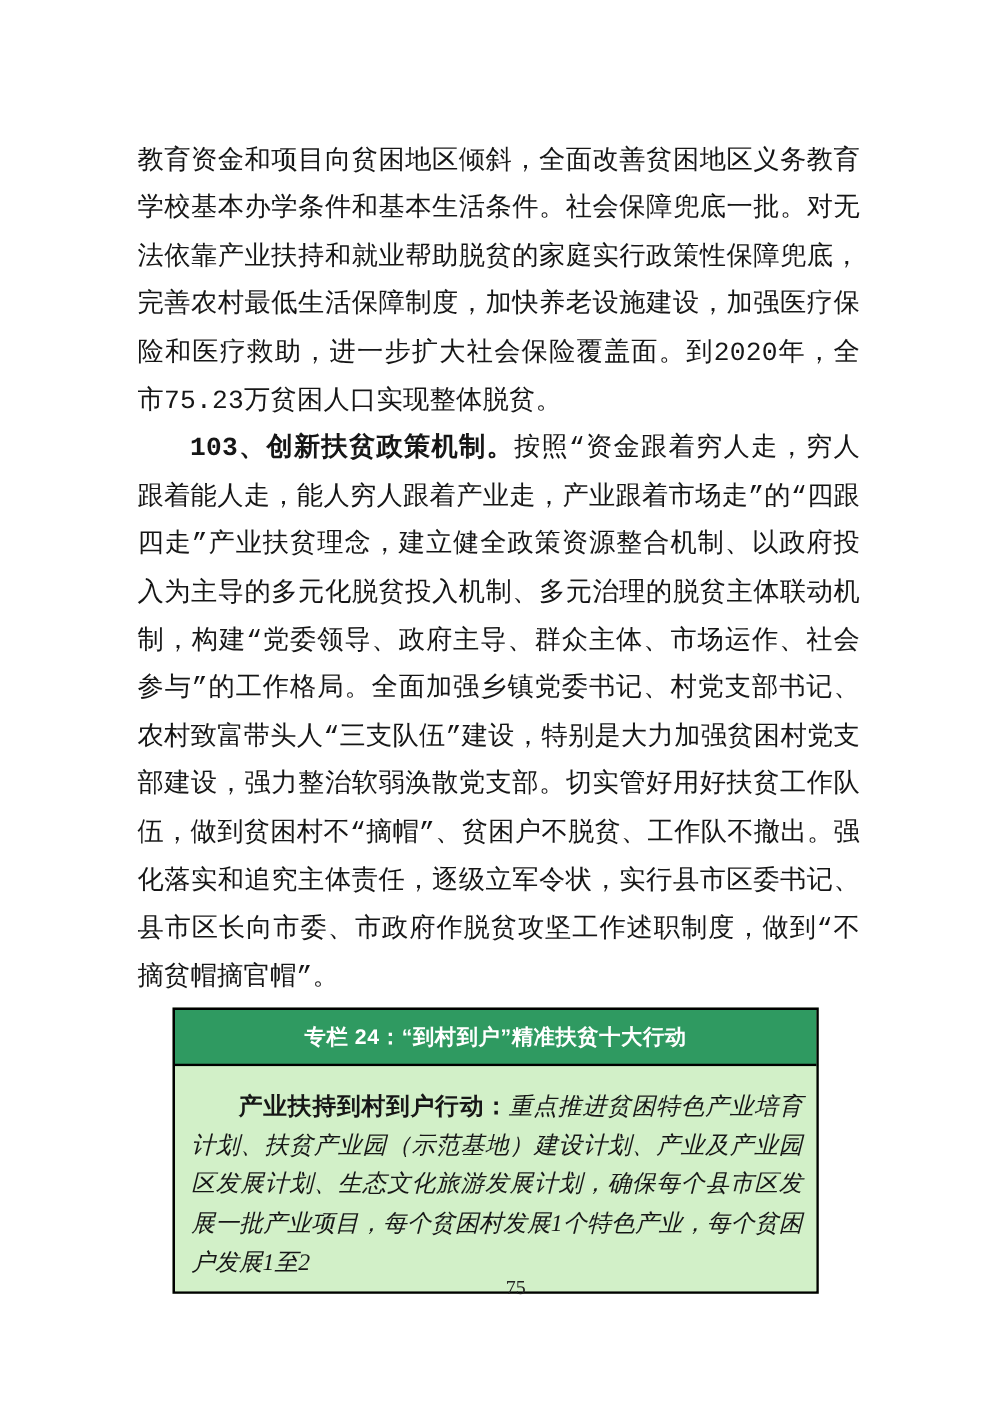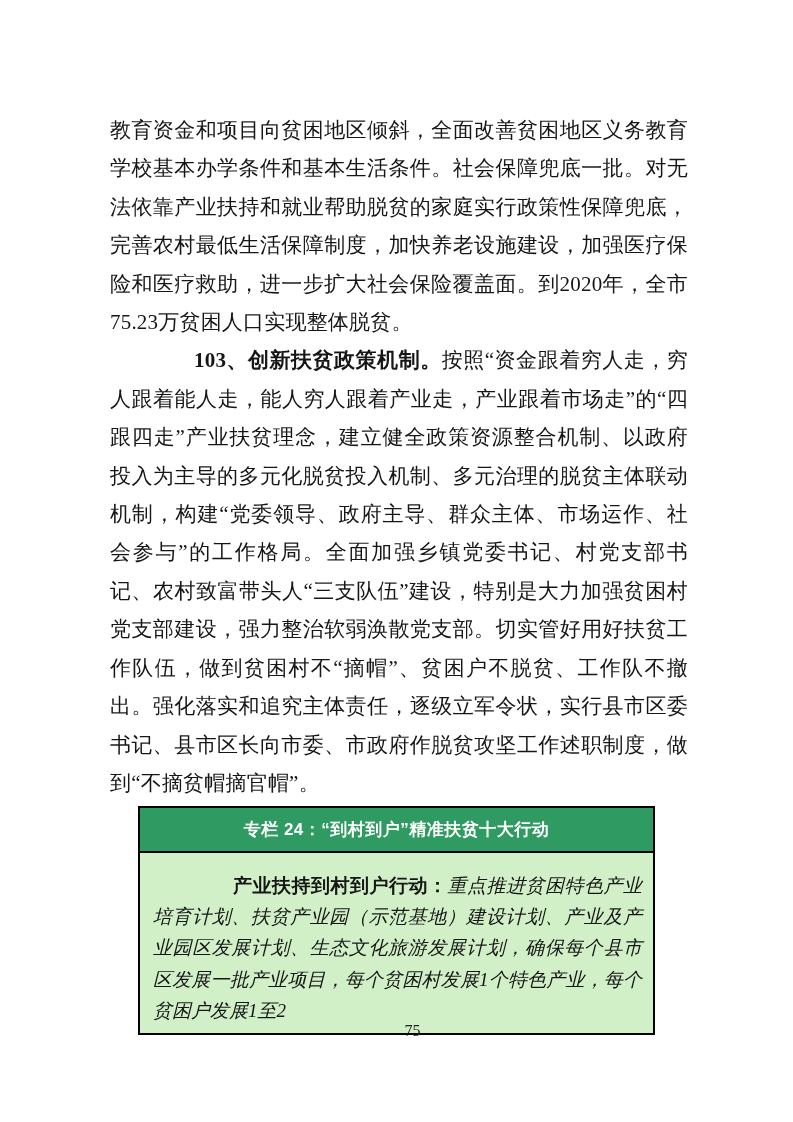--- a/index.html
+++ b/index.html
@@ -13,23 +13,23 @@
     position: relative; width: 793px; height: 1122px;
     background: var(--page-bg, #ffffff);
     color: var(--text, #161616);
   }
   .content {
     position: absolute; left: 110px; top: 111px; width: 578px;
     font-size: 21px; line-height: 38.4px;
     text-align: justify; text-justify: inter-ideograph;
     letter-spacing: 0.2px;
   }
-  .para { text-align: justify; }
+  .para { text-align: justify; font-family: Liberation Mono, monospace; }
   .para.indent { text-indent: 2em; }
-  .run-bold { font-weight: bold; margin-left: 42px; }
+  .run-bold { font-weight: bold; }
   .callout-box {
     position: absolute; left: 138px; top: 806px; width: 517px;
     border: 2px solid var(--box-border, #000000);
     background: var(--box-body-bg, #d2f0c8);
   }
   .box-header {
     background: var(--box-header-bg, #2f9a61);
     color: var(--box-title-color, #ffffff);
     font-family: "Liberation Sans", "DejaVu Sans", sans-serif;
     font-weight: bold; font-size: 17px; line-height: 24px;

